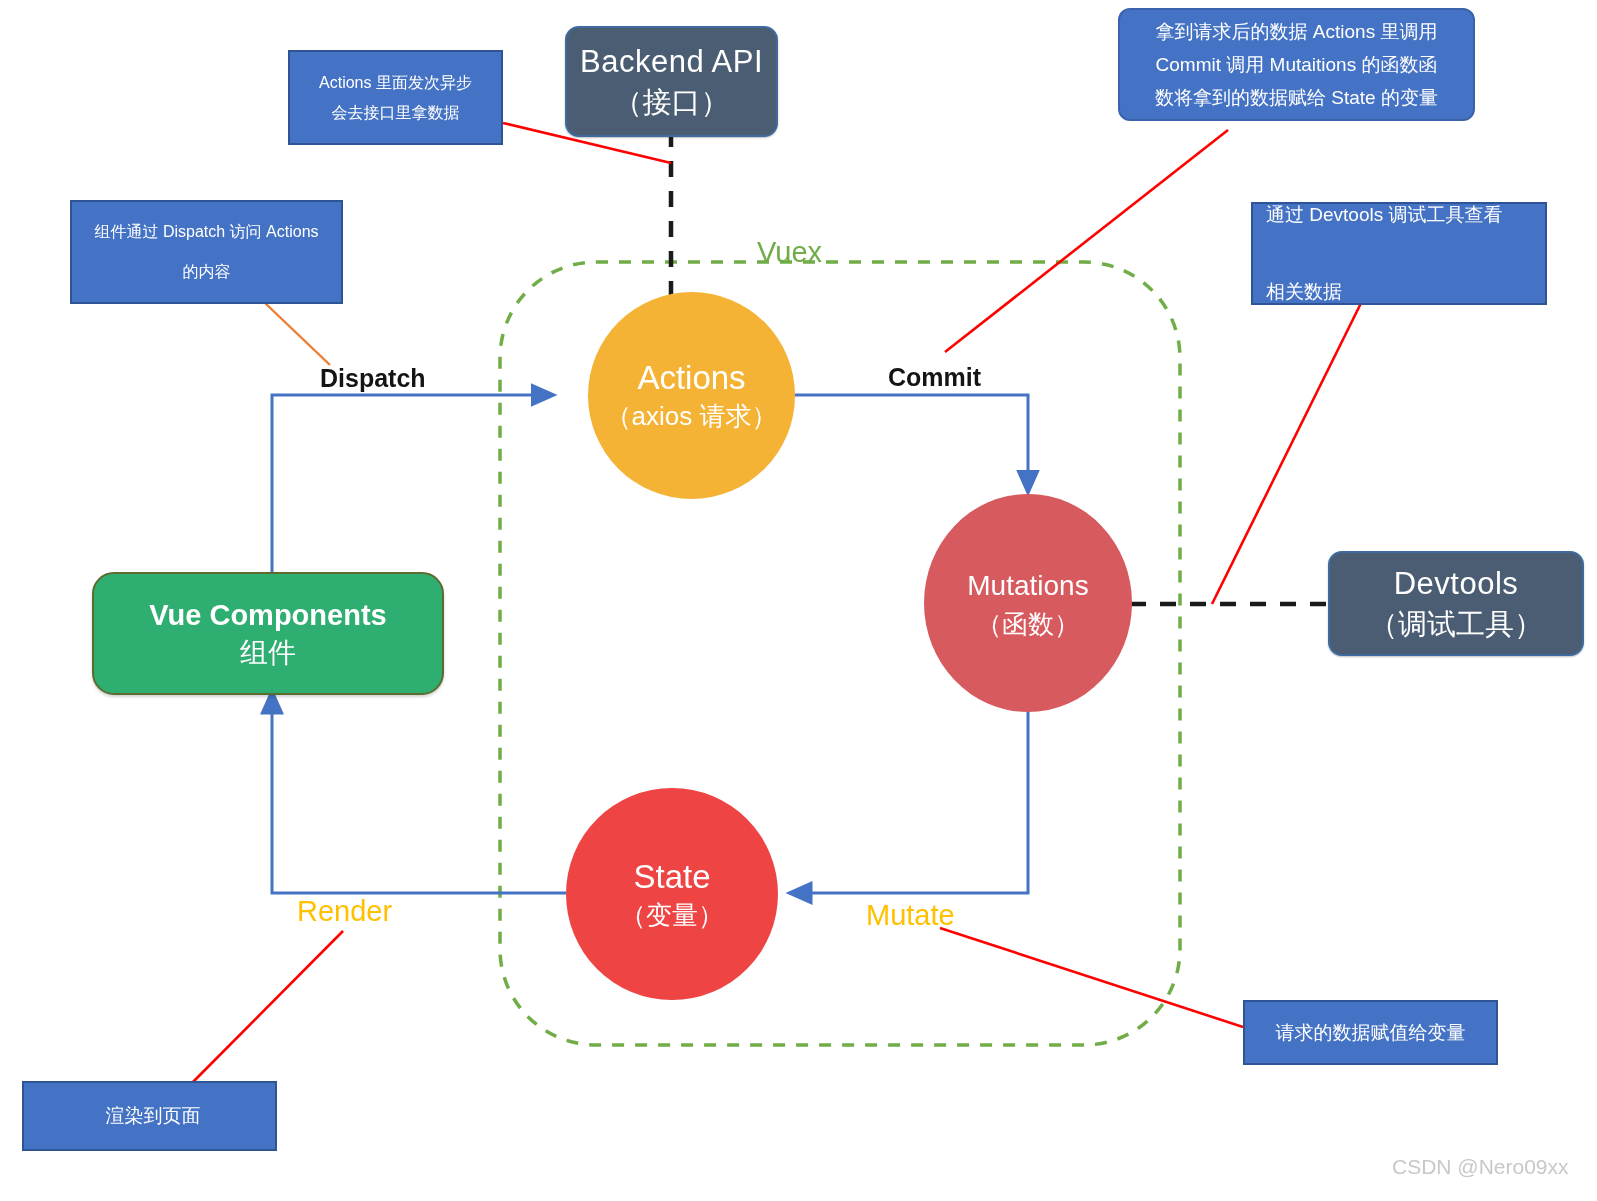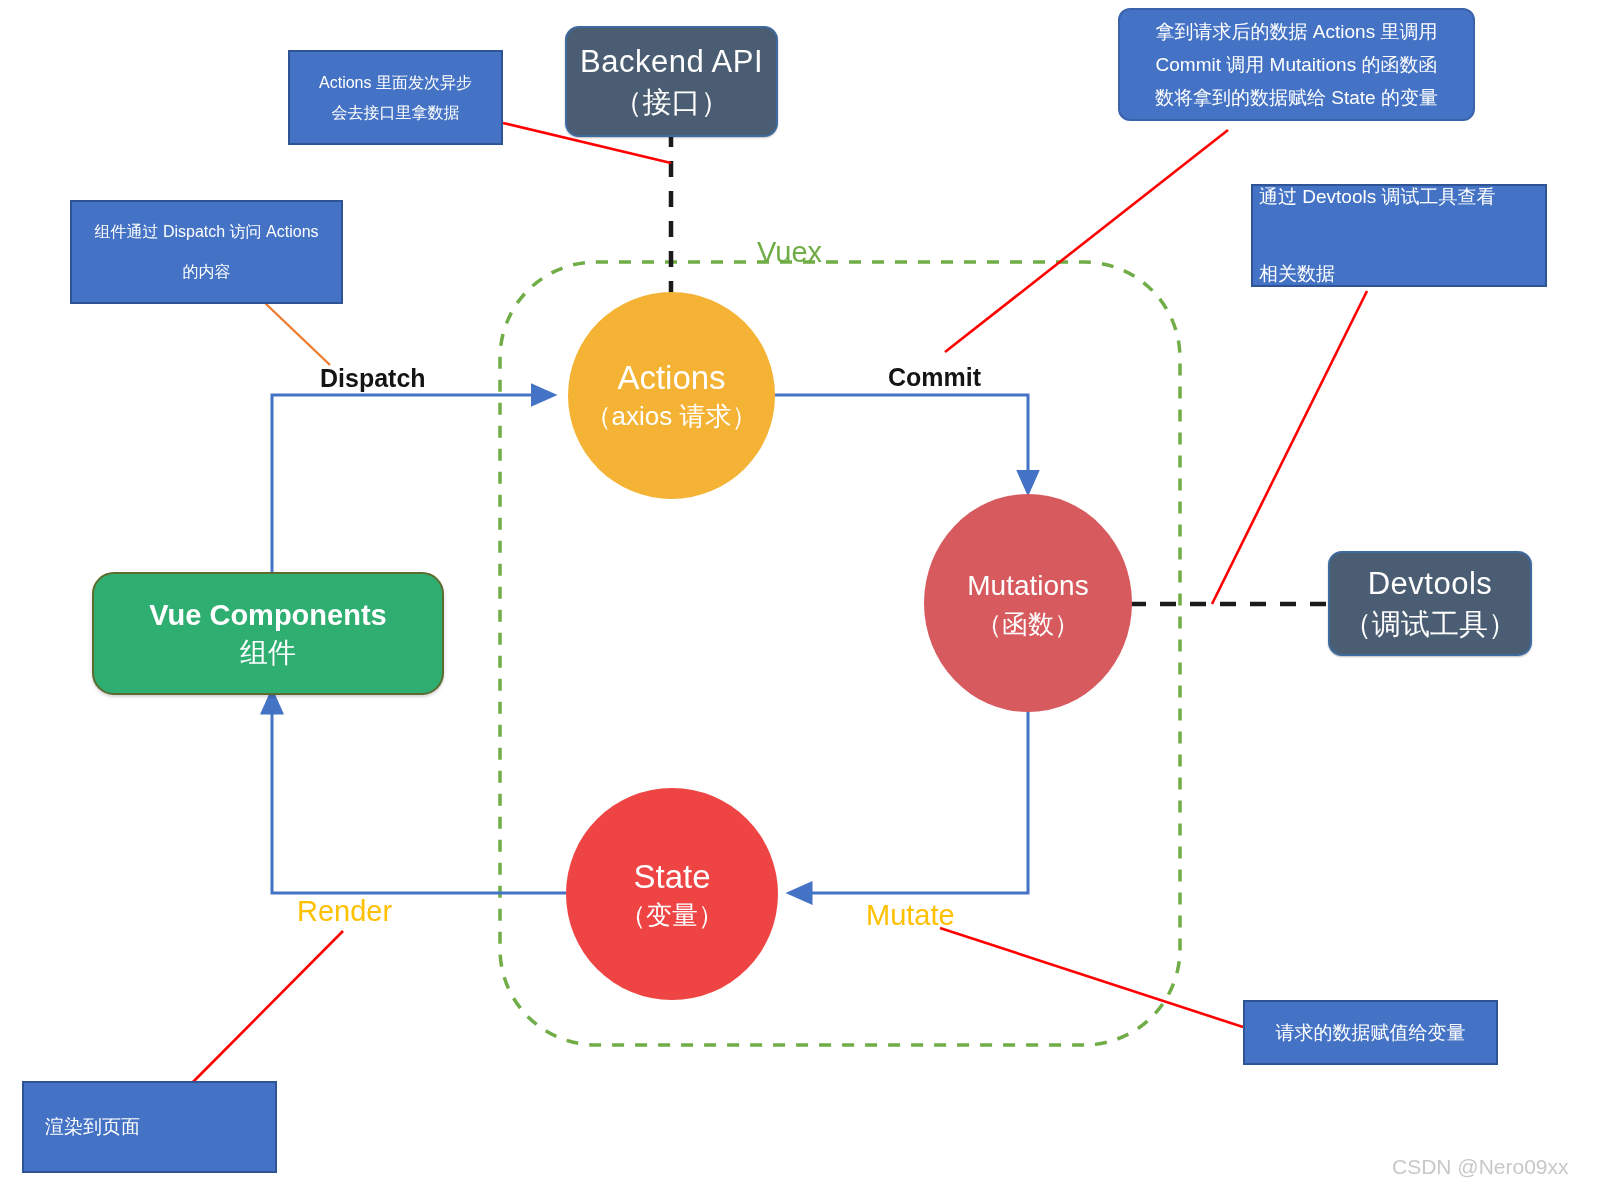--- a/index.html
+++ b/index.html
@@ -184,28 +184,28 @@
     <line x1="190" y1="1085" x2="343" y2="931" stroke="#FF0000" stroke-width="2.6"></line>
 
     <line x1="265" y1="303" x2="330" y2="365" stroke="#ED7D31" stroke-width="2.4"></line>
   </svg>
 
   <div class="node slate-box" style="left:565px; top:26px; width:213px; height:111px;">
     <div class="line1">Backend API</div>
     <div class="line2">（接口）</div>
   </div>
 
-  <div class="node slate-box" style="left:1328px; top:551px; width:204px; height:105px;">
+  <div class="node slate-box" style="left:1328px; top:551px; width:256px; height:105px;">
     <div class="line1">Devtools</div>
     <div class="line2">（调试工具）</div>
   </div>
 
   <div class="edge-label lbl-vuex" style="left:757px; top:236px;">Vuex</div>
 
-  <div class="circle actions" style="left:568px; top:292px; width:207px; height:207px;align-items:center;">
+  <div class="circle actions" style="left:588px; top:292px; width:207px; height:207px;align-items:center;">
     <div class="ctitle">Actions</div>
     <div class="csub">（axios 请求）</div>
   </div>
 
   <div class="circle mutations" style="left:924px; top:494px; width:208px; height:218px;">
     <div class="ctitle">Mutations</div>
     <div class="csub">（函数）</div>
   </div>
 
   <div class="circle state" style="left:566px; top:788px; width:212px; height:212px;">
@@ -235,28 +235,28 @@
     <span>组件通过 Dispatch 访问 Actions</span>
     <span>的内容</span>
   </div>
 
   <div class="note rounded" style="left:1118px; top:8px; width:357px; height:113px; font-size:19px; line-height:33px;">
     <span>拿到请求后的数据 Actions 里调用</span>
     <span>Commit 调用 Mutaitions 的函数函</span>
     <span>数将拿到的数据赋给 State 的变量</span>
   </div>
 
-  <div class="note" style="left:1251px; top:184px; width:296px; height:103px; font-size:19px; line-height:42px; text-align:left; padding-left:6px;gap:35px;">
+  <div class="note" style="left:1251px; top:202px; width:296px; height:103px; font-size:19px; line-height:42px; text-align:left; padding-left:13px;gap:35px;">
     <span>通过 Devtools 调试工具查看</span>
     <span>相关数据</span>
   </div>
 
   <div class="note" style="left:1243px; top:1000px; width:255px; height:65px; font-size:19px; line-height:30px;">
     <span>请求的数据赋值给变量</span>
   </div>
 
-  <div class="note" style="left:22px; top:1081px; width:255px; height:92px; font-size:19px; line-height:30px; text-align:left; padding-left:21px;">
+  <div class="note" style="left:22px; top:1081px; width:255px; height:70px; font-size:19px; line-height:30px; text-align:center; padding-left:21px;">
     <span>渲染到页面</span>
   </div>
 
   <div class="watermark" style="left:1392px; top:1155px;">CSDN @Nero09xx</div>
 
 </div>
 
 </body></html>

